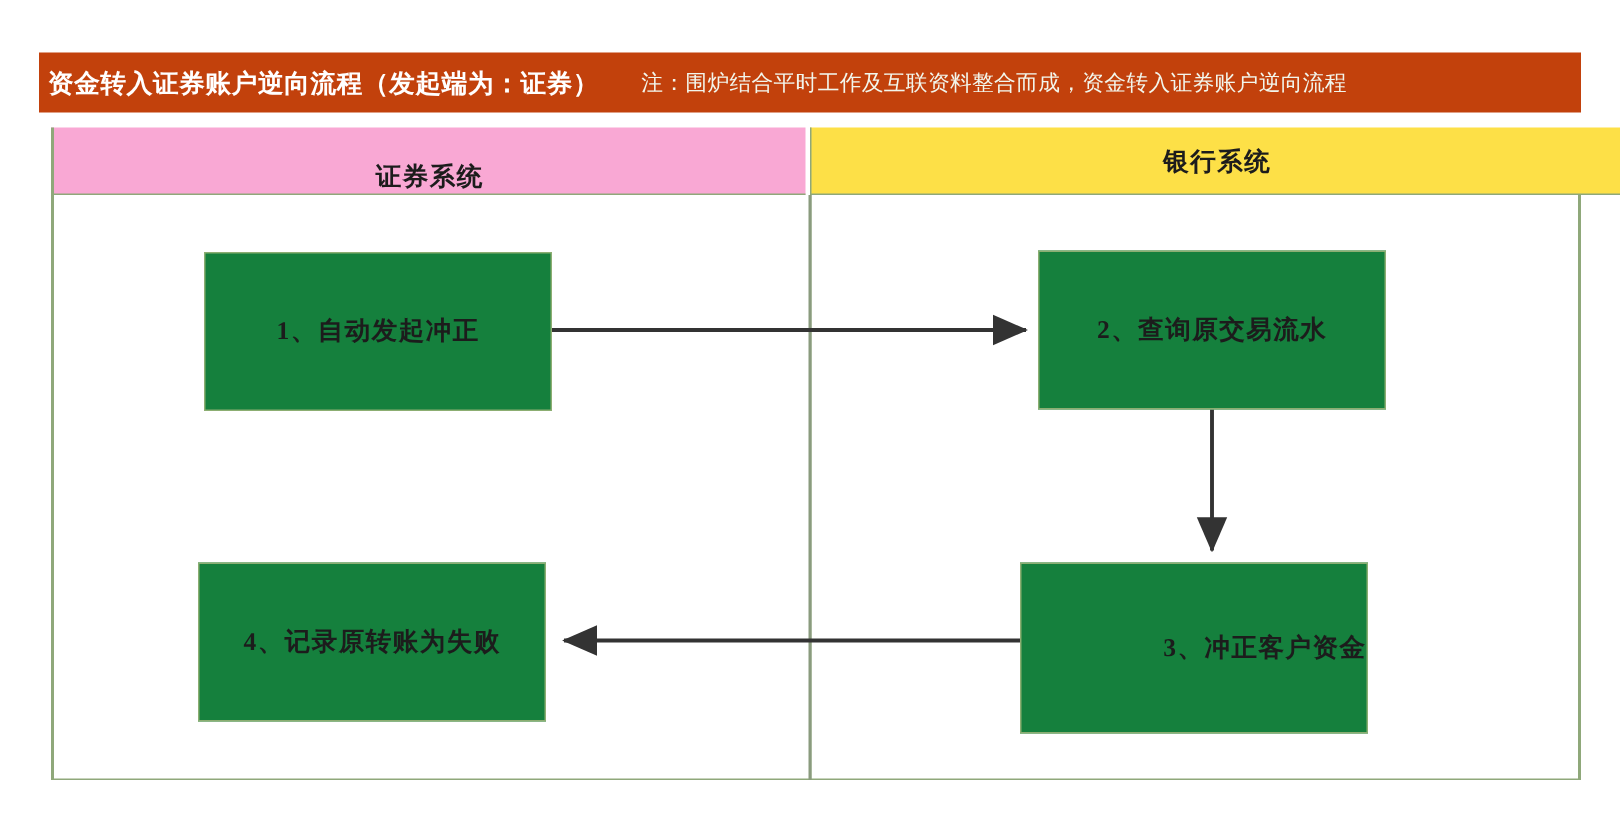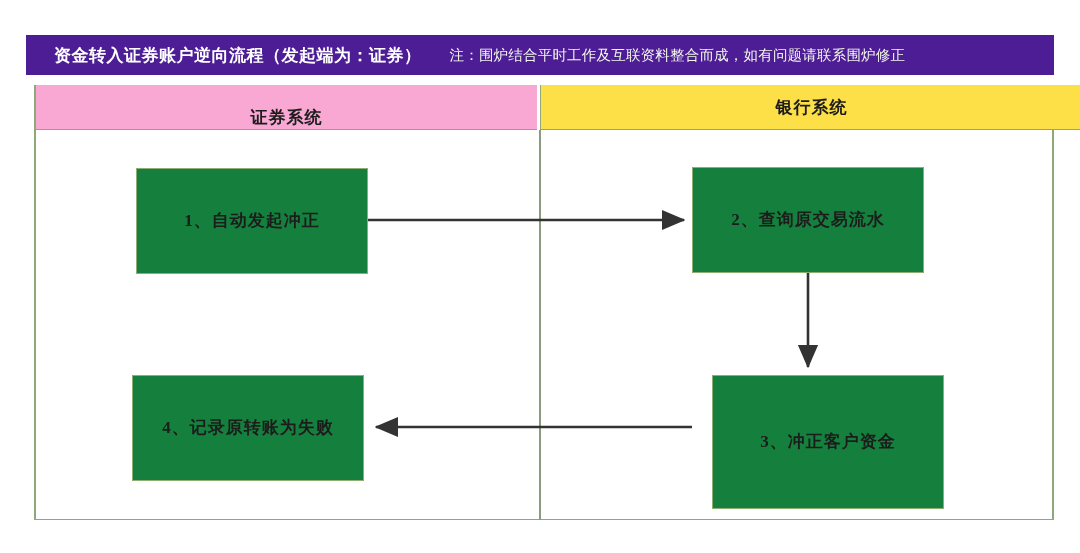--- a/index.html
+++ b/index.html
@@ -18,25 +18,25 @@
     overflow: hidden;
   }
 
   
   .title-bar {
     position: absolute;
     left: 26px;
     top: 35px;
     width: 1028px;
     height: 40px;
-    background: #4c1d95;
+    background: #c2410c;
     display: flex;
     align-items: center;
     box-sizing: border-box;
-    padding-left: 28px;
+    padding-left: 6px;
     white-space: nowrap;
   }
   .title-main {
     color: #ffffff;
     font-size: 17px;
     font-weight: bold;
     letter-spacing: 0.5px;
   }
   .title-note {
     color: #f2f6ec;
@@ -122,41 +122,41 @@
   }
   .node .node-label {
     font-size: 17px;
     font-weight: bold;
     color: #1c1c1c;
     letter-spacing: 1px;
     line-height: 1.3;
   }
   #node-1 { left: 136px; top: 168px; width: 232px; height: 106px; }
   #node-2 { left: 692px; top: 167px; width: 232px; height: 106px; }
-  #node-3 { left: 712px; top: 375px; width: 232px; height: 134px; }
+  #node-3 { left: 680px; top: 375px; width: 232px; height: 114px; justify-content: flex-end; }
   #node-4 { left: 132px; top: 375px; width: 232px; height: 106px; }
 
   
   #connectors {
     position: absolute;
     left: 0;
     top: 0;
     width: 1080px;
     height: 553px;
     pointer-events: none;
   }
 </style>
 </head>
 <body>
 
 <div id="canvas">
 
   <div class="title-bar">
     <span class="title-main">资金转入证券账户逆向流程（发起端为：证券）</span>
-    <span class="title-note">注：围炉结合平时工作及互联资料整合而成，如有问题请联系围炉修正</span>
+    <span class="title-note">注：围炉结合平时工作及互联资料整合而成，资金转入证券账户逆向流程</span>
   </div>
 
   <div class="lane-head" id="lane-head-left">
     <span class="lane-title">证券系统</span>
   </div>
   <div class="lane-head" id="lane-head-right">
     <span class="lane-title">银行系统</span>
   </div>
 
   <div class="lane-body" id="lane-body-left"></div>

